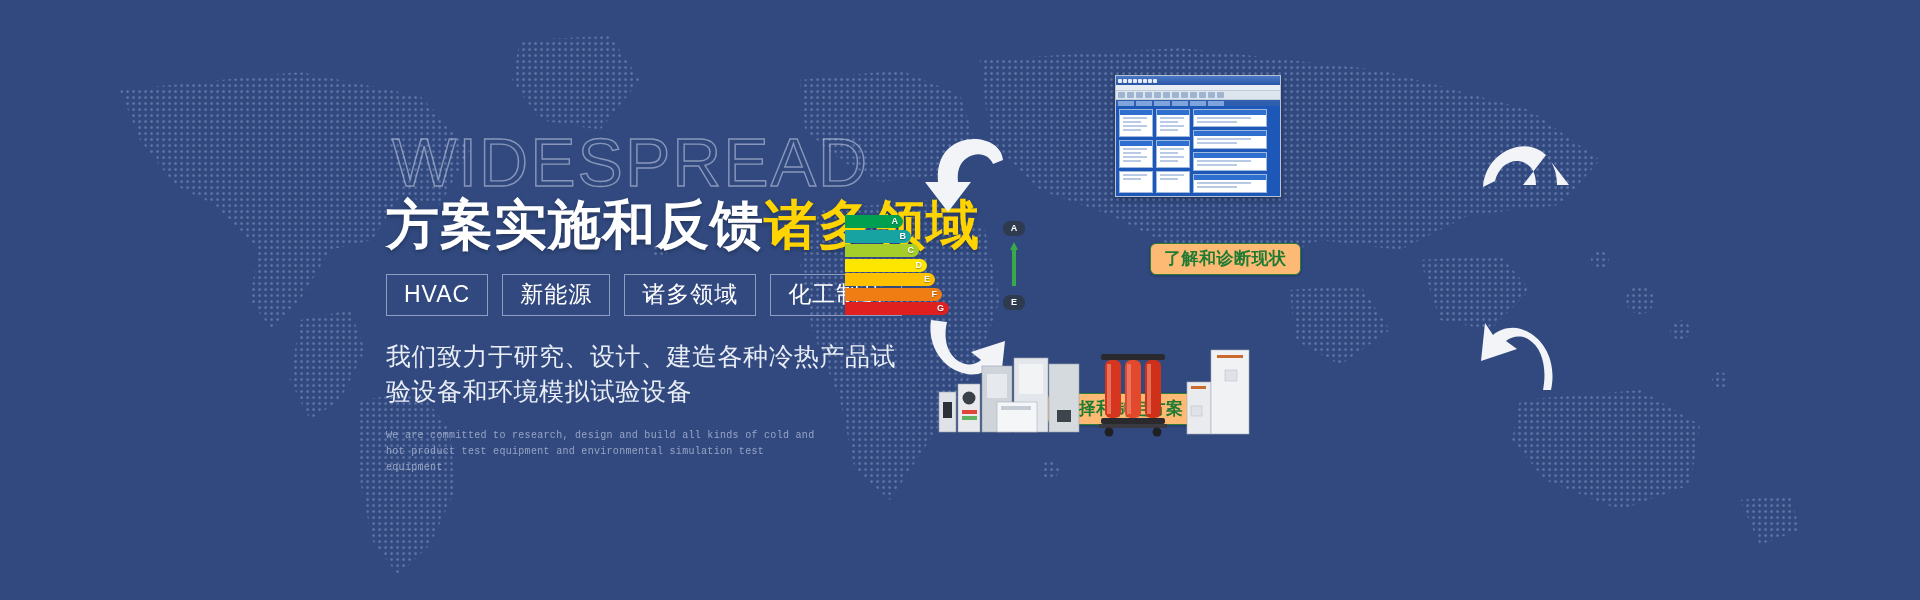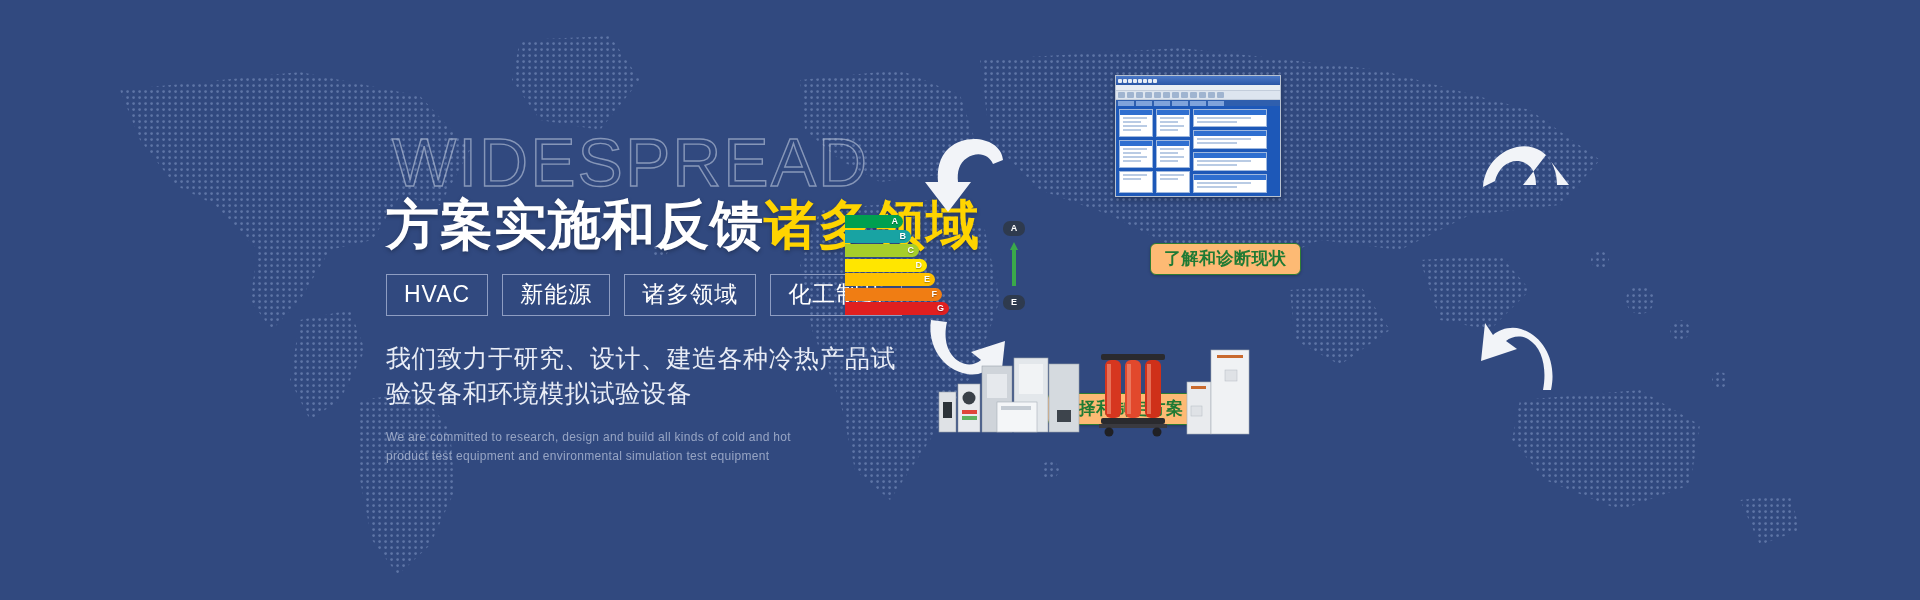--- a/index.html
+++ b/index.html
@@ -51,29 +51,31 @@
     background:transparent;
   }
 
   .desc-cn {
     margin-top:25px;
     color:#e9edf6;
     font-size:25px;
     line-height:1.42;
     letter-spacing:.5px;
     max-width:520px;
+    font-family:Liberation Mono, monospace;
   }
 
   .desc-en {
     margin-top:16px;
     color:rgba(190,200,222,.72);
-    font-size:12px;
+    font-size:10px;
     line-height:1.62;
     letter-spacing:.3px;
     max-width:430px;
+    font-family:Liberation Mono, monospace;
   }
 
   
   .diagram { position:absolute; left:905px; top:40px; width:1015px; height:540px; }
 
   .badge {
     position:absolute;
     background:#fdba74;
     border:1.6px solid #2f7d32;
     border-radius:6px;

